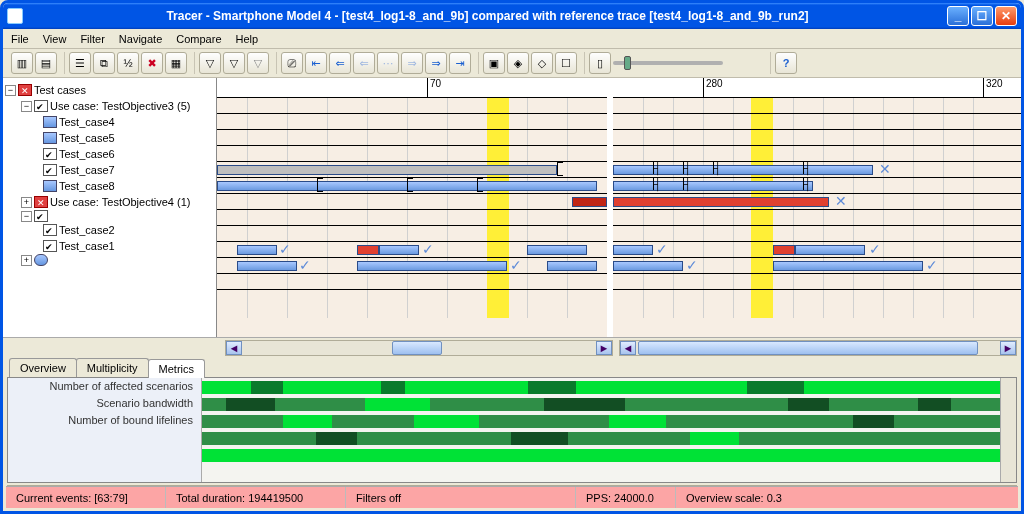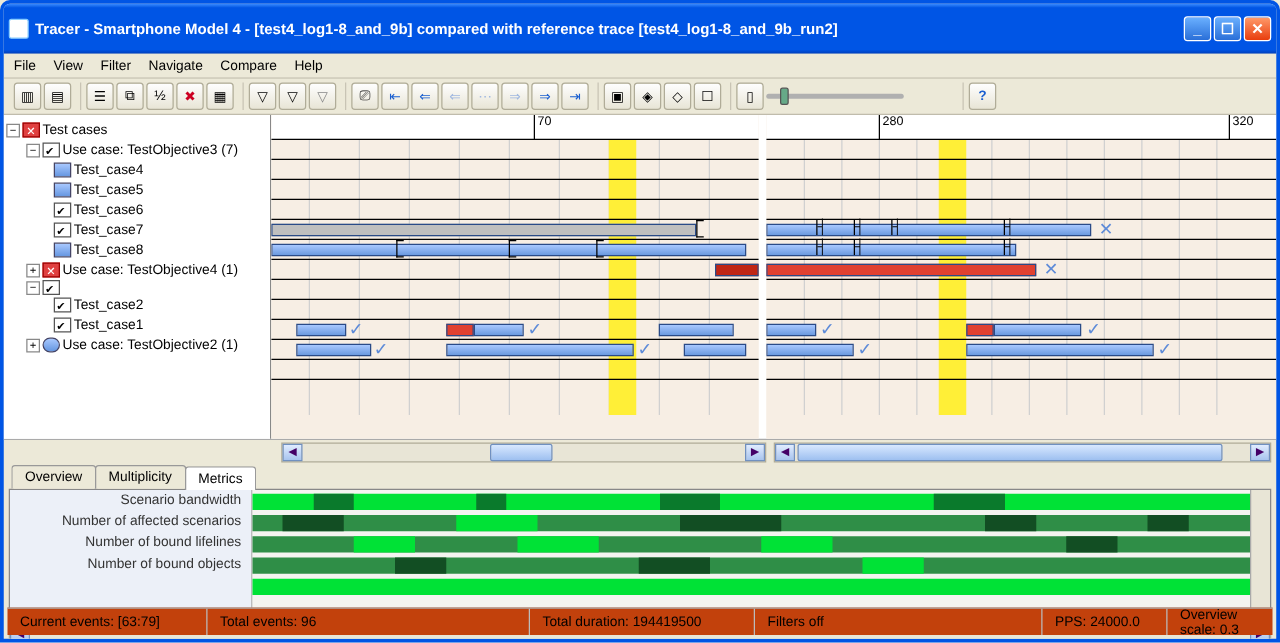--- a/index.html
+++ b/index.html
@@ -8,25 +8,25 @@
     font-size: 11px;
     background: #ece9d8;
     width: 1024px;
     height: 514px;
     overflow: hidden;
     border: 3px solid #0055e5;
     border-radius: 8px 8px 0 0;
     position: relative;
   }
   .titlebar {
-    height: 40px;
+    height: 26px;
     background: linear-gradient(to bottom,#3b8cff 0%,#0055e5 8%,#0055e5 92%,#003db8 100%);
     display: flex; align-items: center;
     color: #fff; font-weight: bold;
-    padding: 0 4px; font-size: 12px;
+    padding: 0 4px; font-size: 12px; text-align: center;
   }
   .titlebar .appicon { width:16px;height:16px;background:#fff;border-radius:2px;margin-right:5px;display:inline-block;border:1px solid #8cf; }
   .titlebar .title { flex:1; white-space:nowrap; overflow:hidden; }
   .winbtns { display:flex; gap:2px; }
   .winbtn {
     width:22px;height:20px;border-radius:3px;
     background:linear-gradient(to bottom,#6ab0ff,#2a6fd8);
     border:1px solid #fff;color:#fff;display:flex;align-items:center;justify-content:center;font-weight:bold;font-size:12px;
   }
   .winbtn.close{background:linear-gradient(to bottom,#ff9a6a,#e83d0e);}
@@ -78,21 +78,21 @@
   .tabs{display:flex;height:21px;align-items:flex-end;padding-left:6px;}
   .tab{padding:3px 10px;border:1px solid #999;border-bottom:none;background:#ece9d8;border-radius:3px 3px 0 0;font-size:11px;margin-right:-1px;}
   .tab.active{background:#fff;position:relative;top:1px;}
   .metricspanel{height:106px;border:1px solid #888;background:#ece9d8;display:flex;overflow:hidden;margin:0 4px;}
   .metriclabels{width:194px;border-right:1px solid #aaa;background:#ecf0f8;}
   .metriclabels div{height:17px;text-align:right;padding:2px 8px 0 0;font-size:11px;color:#333;}
   .metricbars{flex:1;position:relative;background:#f4f4f0;}
   .mrow{position:absolute;left:0;right:0;height:13px;}
   .cell{position:absolute;top:0;height:13px;}
   .mscroll{position:absolute;right:0;top:0;bottom:0;width:16px;background:#e8e5d6;border-left:1px solid #aaa;}
-  .statusbar{position:absolute;left:3px;right:3px;bottom:3px;height:22px;border-top:1px solid #aaa;background:#c2410c;display:flex;align-items:center;font-size:11px;}
+  .statusbar{position:absolute;left:3px;right:3px;bottom:3px;height:22px;border-top:1px solid #aaa;background:#fca5a5;display:flex;align-items:center;font-size:11px;}
   .statusbar .cell{border-right:1px solid #bbb;padding:0 10px;height:100%;display:flex;align-items:center;position:static;}
 </style>
 </head>
 <body>
 
 <div class="titlebar">
   <span class="appicon"></span>
   <span class="title">Tracer - Smartphone Model 4 - [test4_log1-8_and_9b] compared with reference trace [test4_log1-8_and_9b_run2]</span>
   <div class="winbtns">
     <div class="winbtn">_</div>
@@ -160,21 +160,21 @@
 
   <div class="tree">
     <div class="tnode ind0">
         <span class="twister">−</span>
         <span class="ticon red"></span>
         <span>Test cases</span>
       </div>
     <div class="tnode ind1">
         <span class="twister">−</span>
         <span class="ticon chk"></span>
-        <span>Use case: TestObjective3 (7)</span>
+        <span>Use case: TestObjective3 (5)</span>
       </div>
     <div class="tnode ind2">
         <span class="ticon case"></span>
         <span>Test_case4</span>
       </div>
     <div class="tnode ind2">
         <span class="ticon case"></span>
         <span>Test_case5</span>
       </div>
     <div class="tnode ind2">
@@ -202,21 +202,20 @@
         <span class="ticon chk"></span>
         <span>Test_case2</span>
       </div>
     <div class="tnode ind2">
         <span class="ticon chk"></span>
         <span>Test_case1</span>
       </div>
     <div class="tnode ind1">
         <span class="twister">+</span>
         <span class="ticon oval"></span>
-        <span>Use case: TestObjective2 (1)</span>
       </div>
   </div>
 
   <div class="timelines">
 
     <div class="pane left">
       <div class="ruler">
         <div class="maj" style="left:210px;">70</div>
       </div>
       <div class="chartbody">
@@ -349,24 +348,23 @@
 </div>
 
 <div class="tabs">
   <div class="tab">Overview</div>
   <div class="tab">Multiplicity</div>
   <div class="tab active">Metrics</div>
 </div>
 
 <div class="metricspanel">
   <div class="metriclabels">
+    <div>Number of affected scenarios</div>
     <div>Scenario bandwidth</div>
-    <div>Number of affected scenarios</div>
     <div>Number of bound lifelines</div>
-    <div>Number of bound objects</div>
   </div>
   <div class="metricbars">
     <div class="mrow" style="top:3px;">
       <div class="cell" style="left:0;width:100%;background:#00e236;"></div>
       <div class="cell" style="left:6%;width:4%;background:#0a7a2c;"></div>
       <div class="cell" style="left:22%;width:3%;background:#0a7a2c;"></div>
       <div class="cell" style="left:40%;width:6%;background:#0a7a2c;"></div>
       <div class="cell" style="left:67%;width:7%;background:#0a7a2c;"></div>
     </div>
     <div class="mrow" style="top:20px;">
@@ -397,18 +395,17 @@
   </div>
 </div>
 
 <div class="scrollh" style="margin:2px 4px 0 4px;">
   <div class="arrow" style="left:0;">◄</div>
   <div class="arrow" style="right:0;">►</div>
 </div>
 
 <div class="statusbar">
   <div class="cell" style="width:160px;">Current events: [63:79]</div>
-  <div class="cell" style="width:258px;">Total events: 96</div>
   <div class="cell" style="width:180px;">Total duration: 194419500</div>
   <div class="cell" style="width:230px;">Filters off</div>
   <div class="cell" style="flex:0 0 auto;width:100px;">PPS: 24000.0</div>
   <div class="cell" style="flex:1;border-right:none;">Overview scale: 0.3</div>
 </div>
 
 </body></html>

